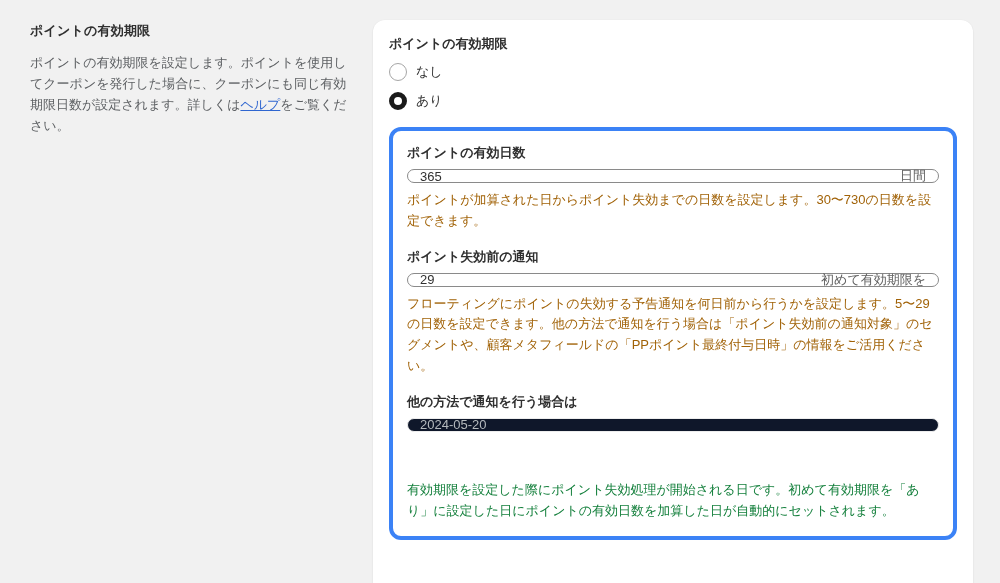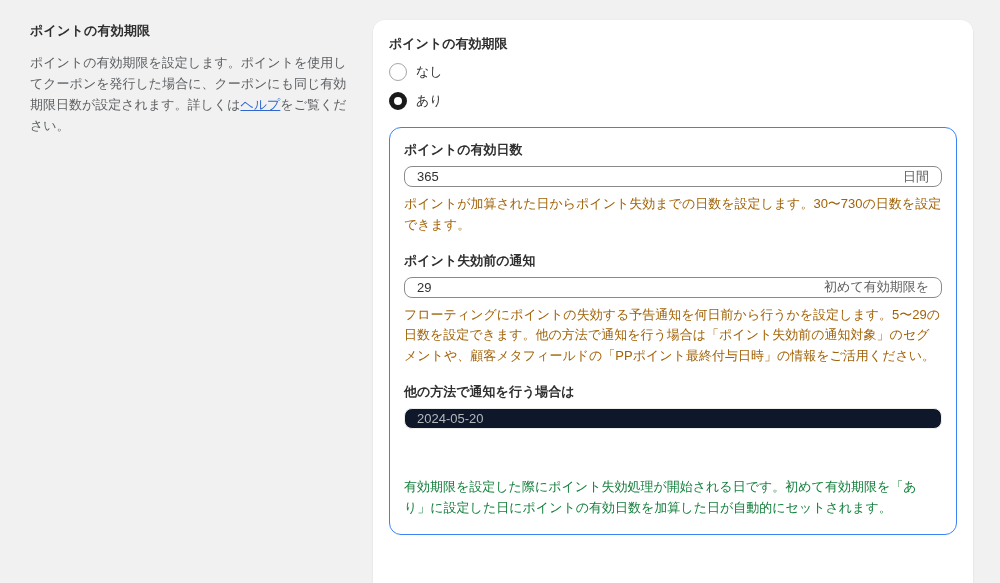--- a/index.html
+++ b/index.html
@@ -44,31 +44,31 @@
   }
   .radio-circle {
     width: 18px; height: 18px; border-radius: 50%;
     background: #ffffff; flex: 0 0 auto;
   }
   .radio-off { border: 1.6px solid #a6a6a6; }
   .radio-on  { border: 5.6px solid #1a1a1a; }
   .radio-label { font-size: 13px; color: #303030; }
   
   .inner-box {
-    border: 1px solid #3b82f6;
+    border: 4px solid #3b82f6;
     border-radius: 12px;
     padding: 13px 14px 15px 14px;
     margin-top: 17px;
   }
   .field { margin-bottom: 16px; }
   .field:last-child { margin-bottom: 0; }
   .field-label { font-size: 13px; font-weight: bold; margin-bottom: 7px; }
   .input-shell {
     display: flex; align-items: center; justify-content: space-between;
-    height: 21px;
+    height: 14px;
     border: 1px solid #8a8a8a;
     border-radius: 8px;
     padding: 0 12px;
     background: #fff;
   }
   .input-shell input {
     border: none; outline: none; background: transparent;
     font-family: inherit; font-size: 13px; color: #303030;
     flex: 1 1 auto; min-width: 0;
   }

